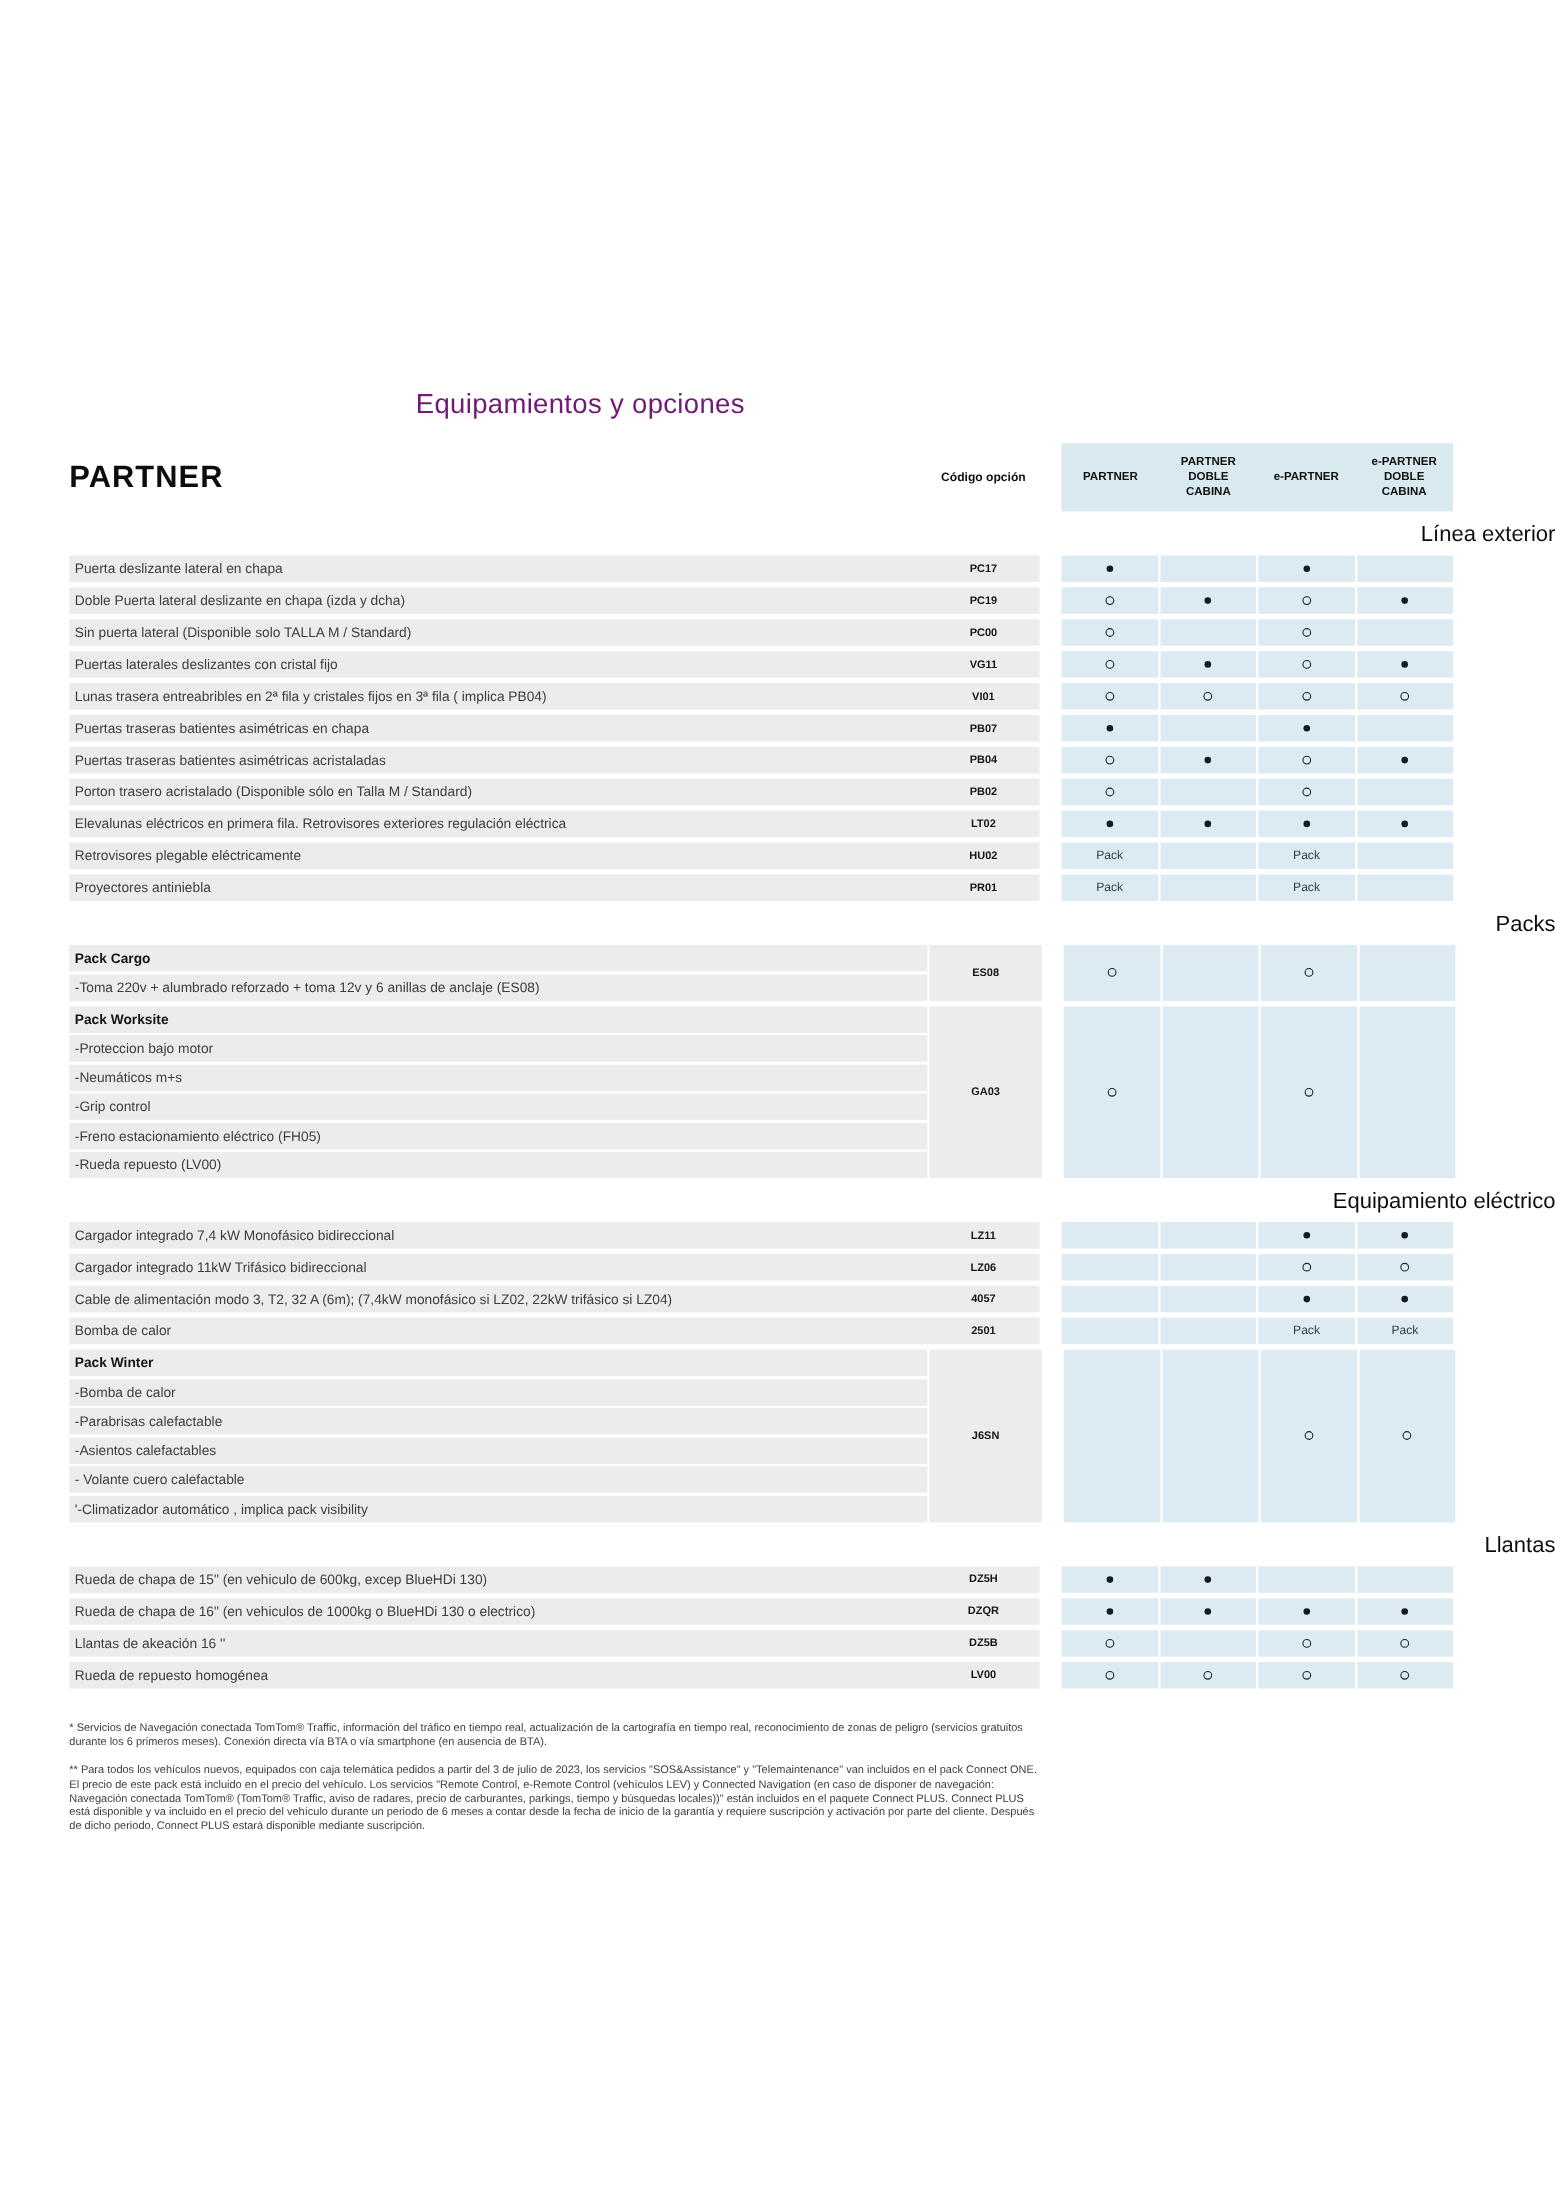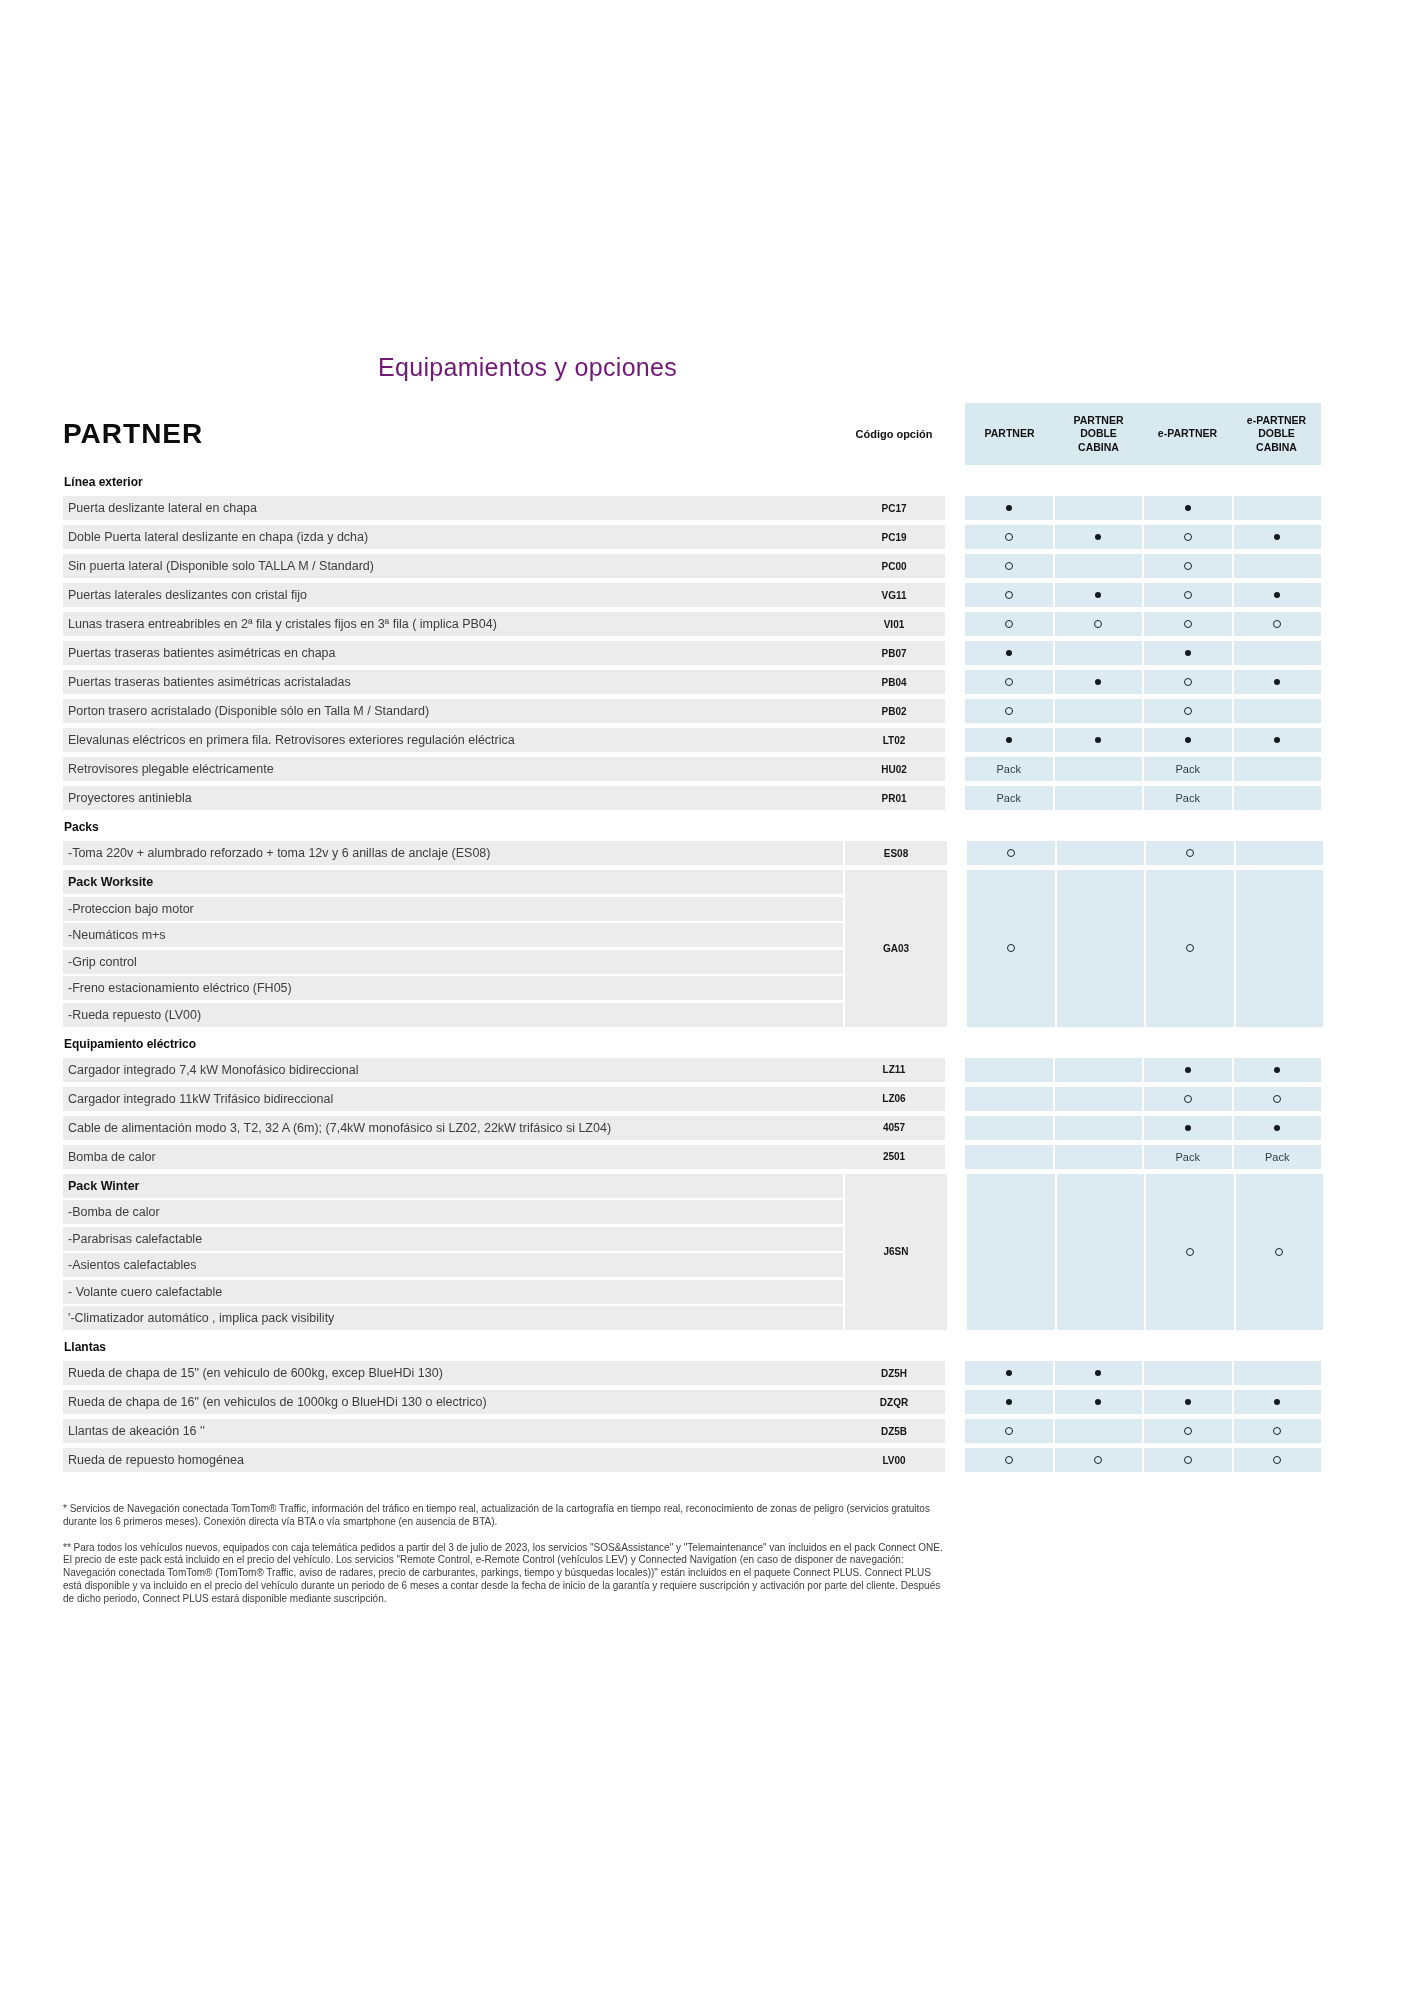--- a/index.html
+++ b/index.html
@@ -22,21 +22,21 @@
   .thead-left { width: 780px; }
   .brand-title { font-size: 28px; font-weight: bold; letter-spacing: 1px; margin:0; line-height: 30px; color:#0d0d0d; }
   .code-head { width: 102px; text-align:center; font-size: 11px; font-weight: bold; white-space: nowrap; }
   .cols-box {
     width: 356px; margin-left: 20px; height: 62px;
     background: var(--header_blue);
     display: grid; grid-template-columns: repeat(4, 1fr); align-items: center;
   }
   .col-h { font-size: 10.5px; font-weight: bold; text-align: center; line-height: 1.3; padding: 0 6px; }
   
-  .section-title { font-size: 12px; font-weight: bold; margin: 10px 0 7px 1px; color:#0d0d0d; }
+  .section-title { font-size: 20px; font-weight: normal; margin: 10px 0 7px 1px; color:#0d0d0d;text-align:right; }
   .row, .group { display: flex; margin-bottom: 5px; }
   .band {
     width: 882px; height: 24px; background: var(--row_gray);
     display: flex; align-items: center;
   }
   .lbl { flex: 1; font-size: 12.5px; color: var(--label_gray); padding-left: 5px; white-space: nowrap; overflow: hidden; }
   .code { width: 102px; text-align: center; font-size: 10px; font-weight: bold; color: #161616; }
   .vals { width: 356px; margin-left: 20px; display: grid; grid-template-columns: repeat(4, 1fr); gap: 2px; }
   .cell { background: var(--value_blue); display: flex; align-items: center; justify-content: center; min-height: 24px; }
   
@@ -275,20 +275,21 @@
           <div class="cell"></div>
           <div class="cell">
             <span class="pack">Pack</span>
           </div>
           <div class="cell"></div>
         </div>
       </div>
       <div class="section-title">Packs</div>
       <div class="group">
         <div class="stripes">
+          <div class="stripe stripe-title">Pack Cargo</div>
           <div class="stripe">-Toma 220v + alumbrado reforzado + toma 12v y 6 anillas de anclaje (ES08)</div>
         </div>
         <div class="code-slab">ES08</div>
         <div class="vals vals-tall">
           <div class="cell">
             <span class="circle"></span>
           </div>
           <div class="cell"></div>
           <div class="cell">
             <span class="circle"></span>

